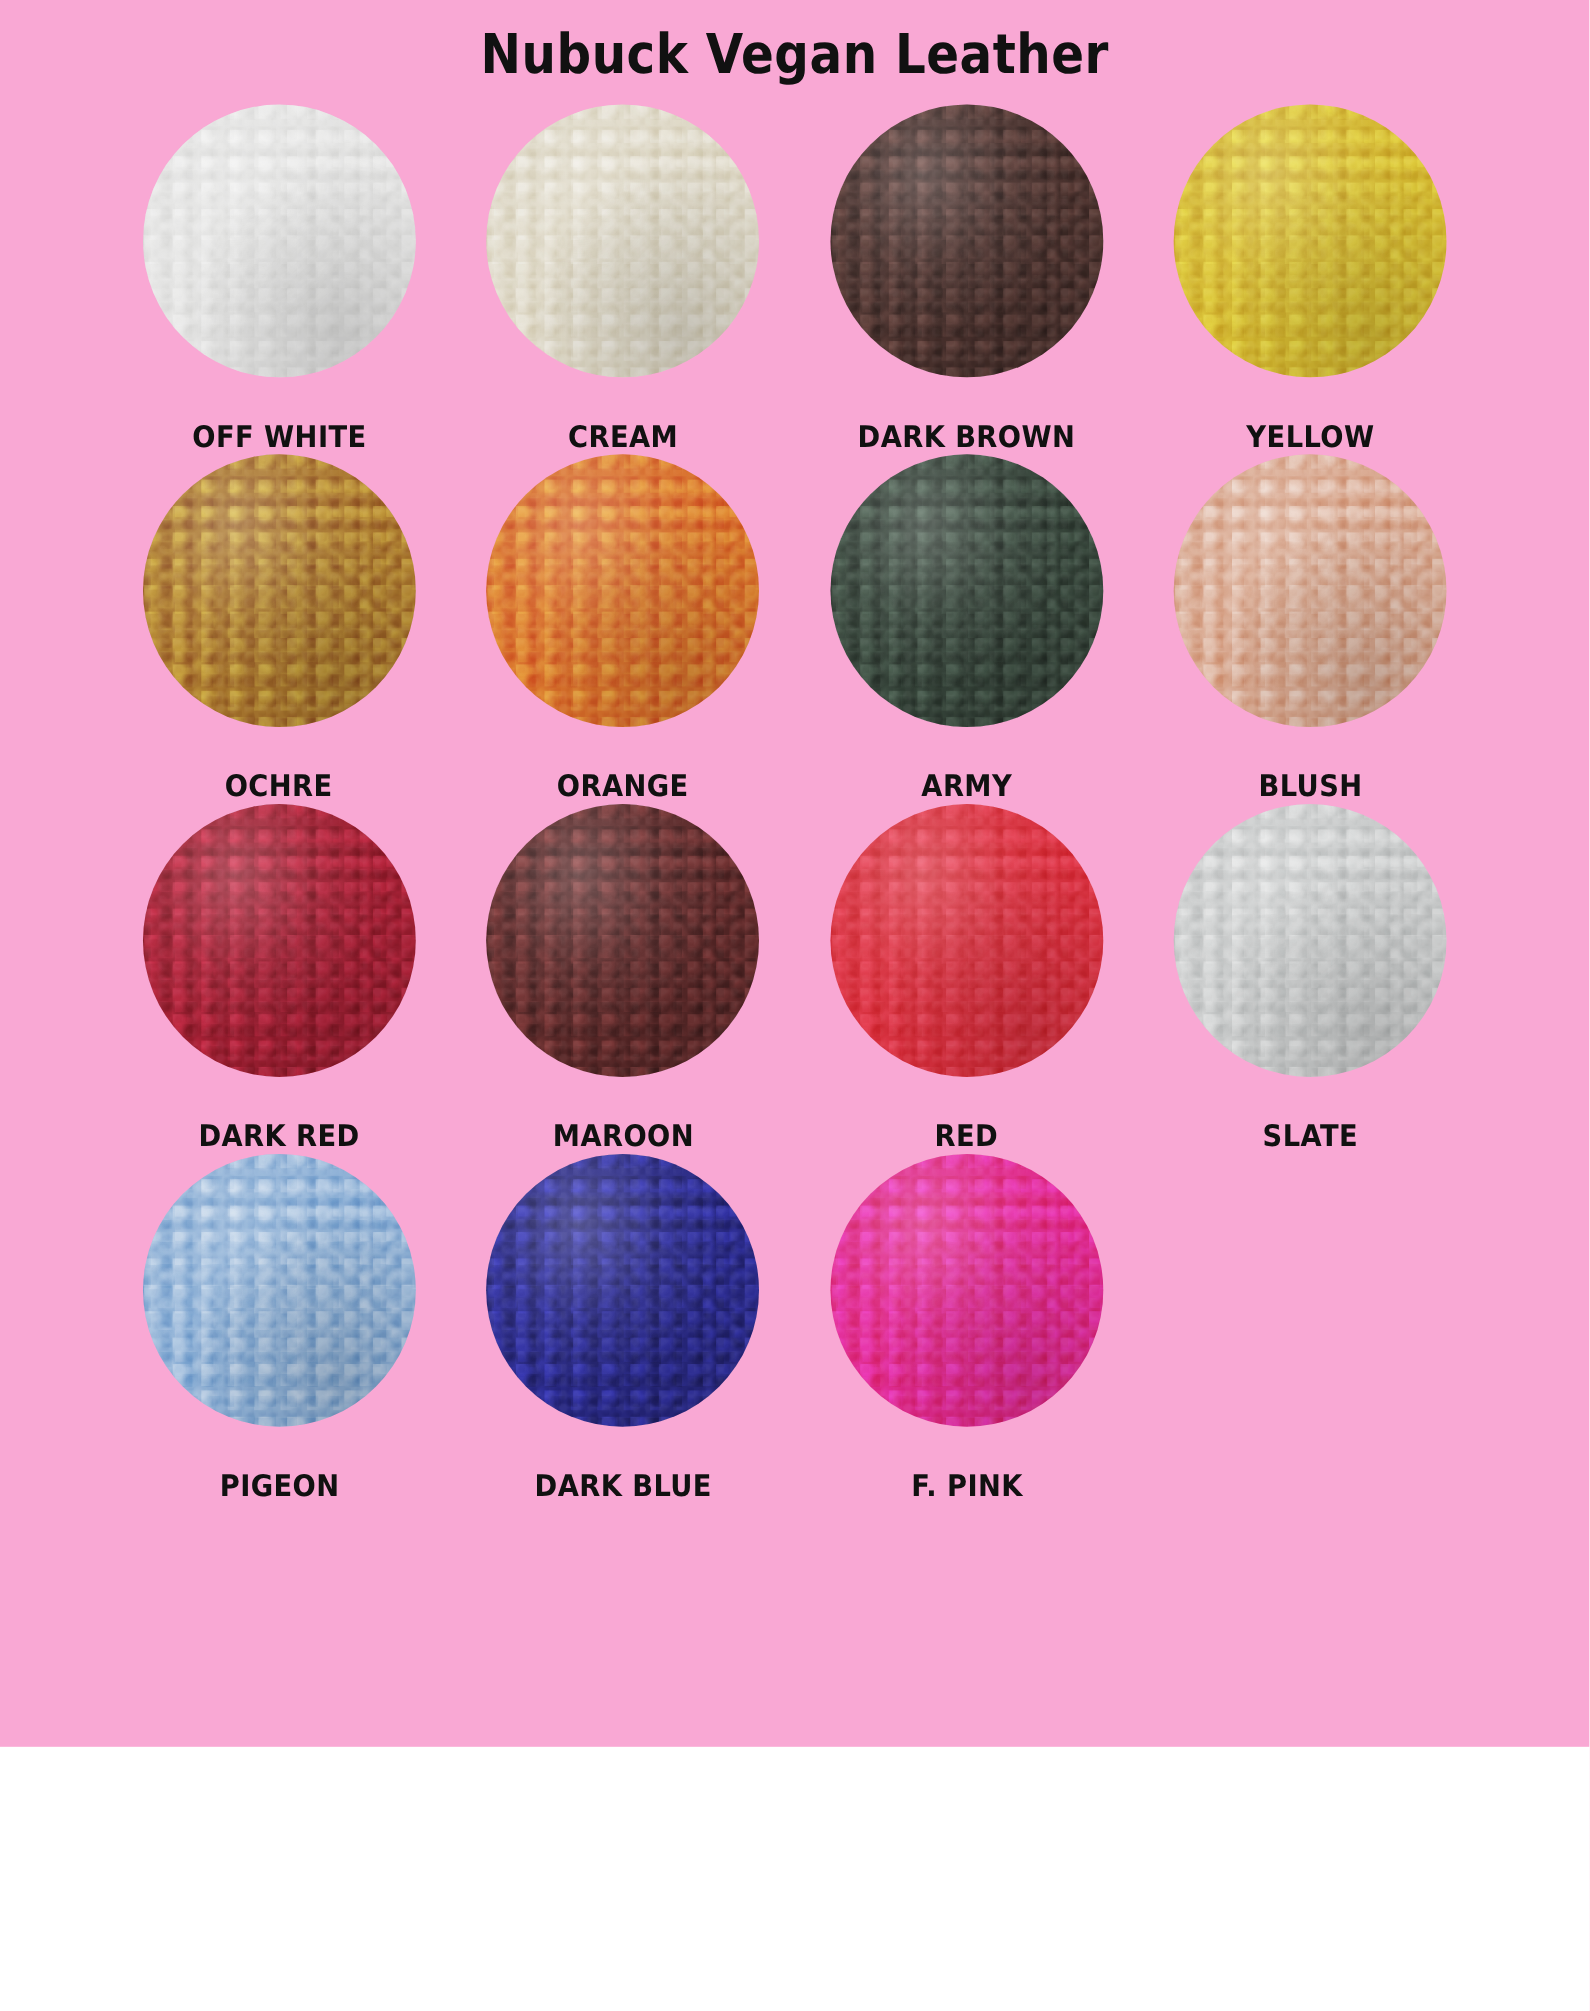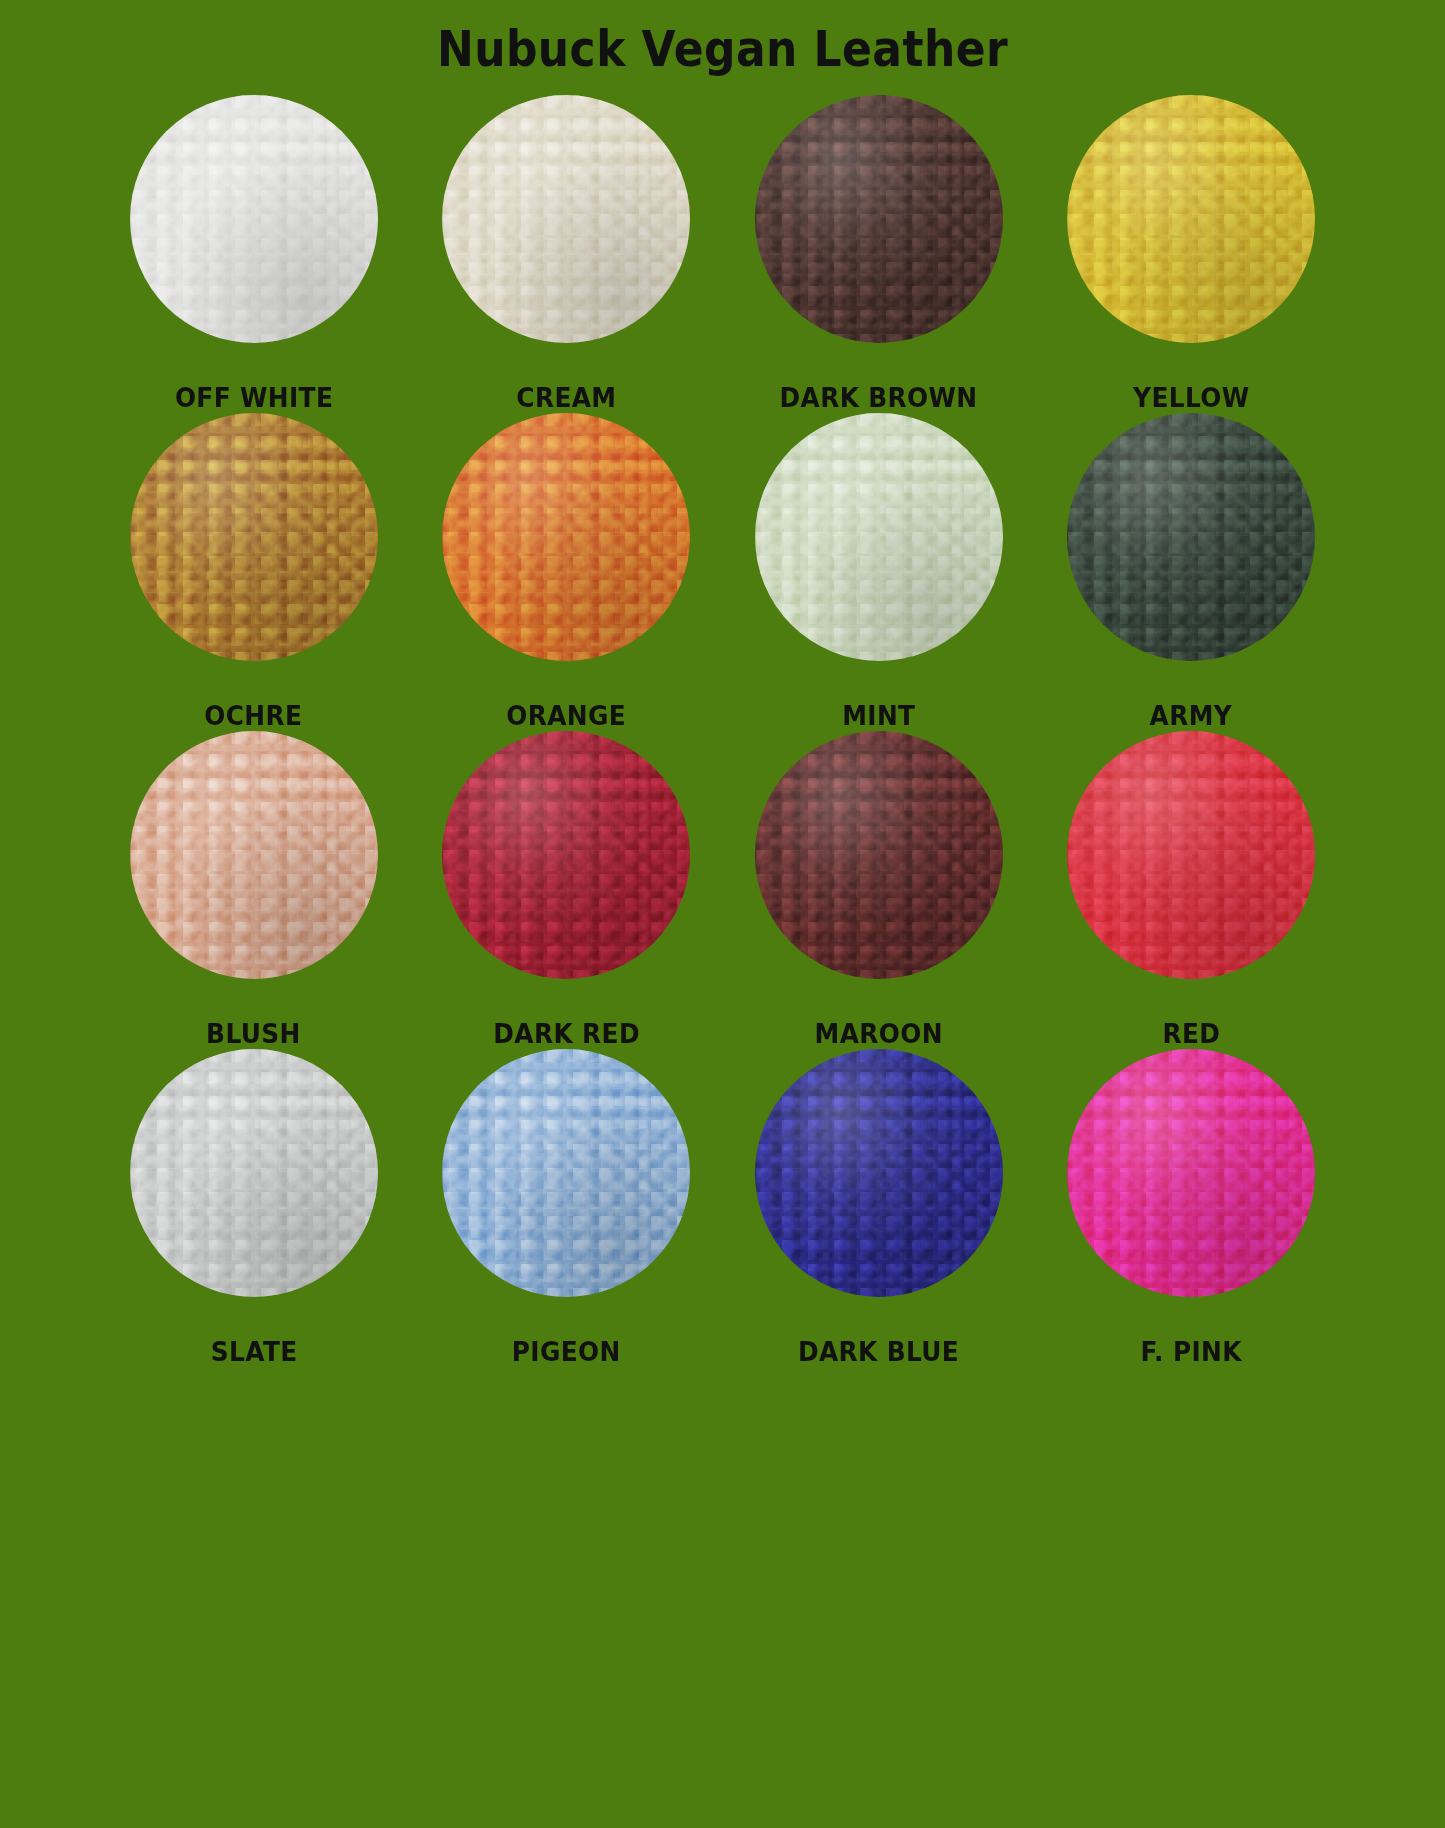--- a/index.html
+++ b/index.html
@@ -10,22 +10,22 @@
   body {
     width: 1445px;
     height: 1828px;
     font-family: "Liberation Sans", sans-serif;
     color: #111111;
     overflow: hidden;
   }
   .page {
     position: relative;
     width: 1445px;
-    height: 1828px;
-    background: #4d7c0f;
+    height: 1588px;
+    background: #f9a8d4;
     box-sizing: border-box;
   }
   .title {
     text-align: center;
     font-family: "DejaVu Sans", sans-serif;
     font-size: 50px;
     font-weight: 700;
     letter-spacing: 0.5px;
     color: #111111;
     padding-top: 22px;
@@ -169,30 +169,20 @@
           <div class="swatch" style="background: rgb(217, 113, 44);">
             <div class="grain"></div>
             <div class="grain2"></div>
           </div>
           <div class="sheen"></div>
         </div>
         <div class="label">ORANGE</div>
       </div>
       <div class="cell">
         <div class="swatch-wrap">
-          <div class="swatch" style="background: rgb(204, 216, 189);">
-            <div class="grain"></div>
-            <div class="grain2"></div>
-          </div>
-          <div class="sheen"></div>
-        </div>
-        <div class="label">MINT</div>
-      </div>
-      <div class="cell">
-        <div class="swatch-wrap">
           <div class="swatch" style="background: rgb(54, 68, 58);">
             <div class="grain"></div>
             <div class="grain2"></div>
           </div>
           <div class="sheen"></div>
         </div>
         <div class="label">ARMY</div>
       </div>
       <div class="cell">
         <div class="swatch-wrap">

